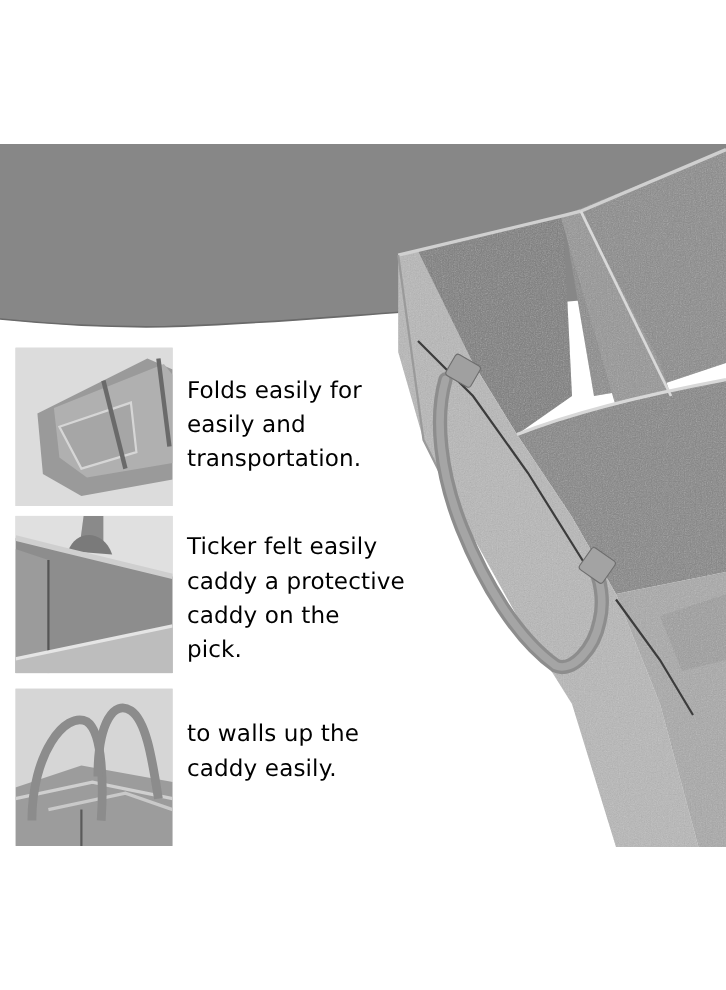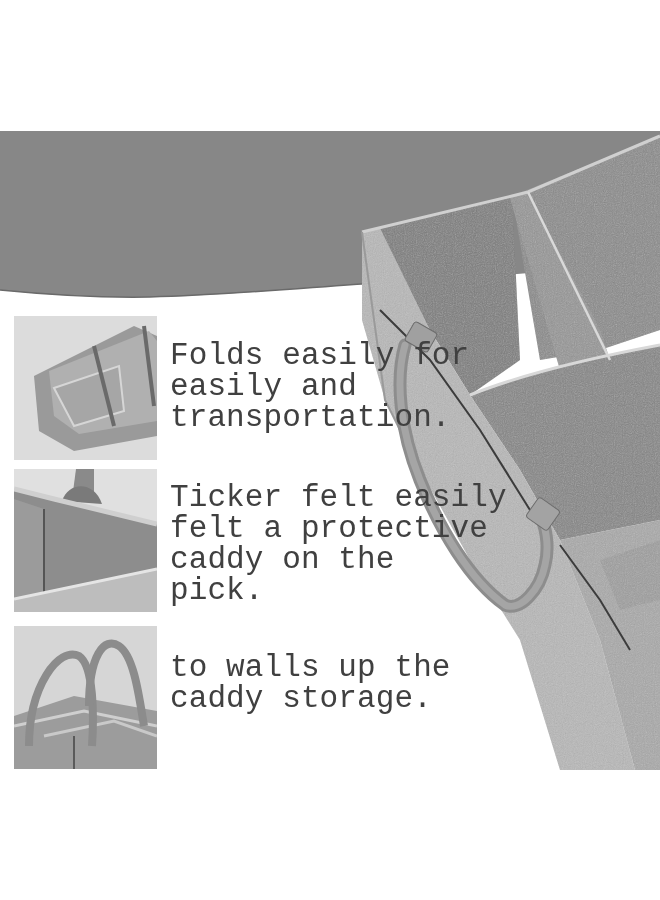--- a/index.html
+++ b/index.html
@@ -8,22 +8,22 @@
       font-family: "DejaVu Sans", "Liberation Sans", sans-serif;
     }
     .canvas { position: absolute; left: 0; top: 0; width: 660px; height: 900px; }
     .gray-band { position: absolute; left: 0; top: 0; width: 660px; height: 900px; }
     .caddy { position: absolute; left: 0; top: 0; width: 660px; height: 900px; }
     .thumb {
       position: absolute; left: 14px; width: 143px; background: #d8d8d8; overflow: hidden;
     }
     .thumb svg { display: block; }
     .feature-text {
-      position: absolute; left: 170px; color: #404040;
-      font-size: 31px; line-height: 31px; letter-spacing: 0.1px; font-weight: 500; font-family: Liberation Mono, monospace;
+      position: absolute; left: 170px; color: #000000;
+      font-size: 21px; line-height: 31px; letter-spacing: 0.1px; font-weight: 500;
     }
     .feature-text span { display: block; white-space: nowrap; }
   </style>
 </head>
 <body>
 
 <div class="canvas">
 
   <svg class="gray-band" viewBox="0 0 660 900" width="660" height="900">
     <path d="M0,131 L660,131 L660,260 C560,270 470,280 390,282 C300,288 230,295 150,297 C90,298 40,294 0,290 Z" fill="#878787"></path>
@@ -101,34 +101,34 @@
       <path d="M0,20 L40,30 L143,55 L143,143 L0,143 Z" fill="#8d8d8d"></path>
       <path d="M0,20 L40,30 L143,55" fill="none" stroke="#cfcfcf" stroke-width="5"></path>
       <path d="M0,30 L30,40 L30,143 L0,143 Z" fill="#9b9b9b"></path>
       <path d="M30,40 L30,143" stroke="#555" stroke-width="2"></path>
       <path d="M0,130 L143,100 L143,143 L0,143 Z" fill="#bdbdbd"></path>
       <path d="M0,130 L143,100" stroke="#e5e5e5" stroke-width="3"></path>
     </svg>
   </div>
   <div class="feature-text" style="top:482px;">
     <span>Ticker felt easily</span>
-    <span>felt a protective</span>
+    <span>caddy a protective</span>
     <span>caddy on the</span>
     <span>pick.</span>
   </div>
 
   <div class="thumb" style="top:626px;height:143px;">
     <svg width="143" height="143" viewBox="0 0 143 143">
       <rect width="143" height="143" fill="#d6d6d6"></rect>
       <path d="M0,90 L60,70 L143,85 L143,143 L0,143 Z" fill="#9c9c9c"></path>
       <path d="M0,100 L70,85 L143,100" fill="none" stroke="#cfcfcf" stroke-width="3"></path>
       <path d="M30,110 L100,95 L143,110" fill="none" stroke="#c9c9c9" stroke-width="3"></path>
       <path d="M15,120 C15,60 45,20 65,30 C80,40 80,90 78,120" fill="none" stroke="#8c8c8c" stroke-width="8"></path>
       <path d="M75,80 C75,30 90,10 105,20 C120,30 125,70 130,100" fill="none" stroke="#8c8c8c" stroke-width="8"></path>
       <path d="M60,110 L60,143" stroke="#5a5a5a" stroke-width="2"></path>
     </svg>
   </div>
   <div class="feature-text" style="top:652px;">
     <span>to walls up the</span>
-    <span>caddy storage.</span>
+    <span>caddy easily.</span>
   </div>
 
 </div>
 
 </body></html>

